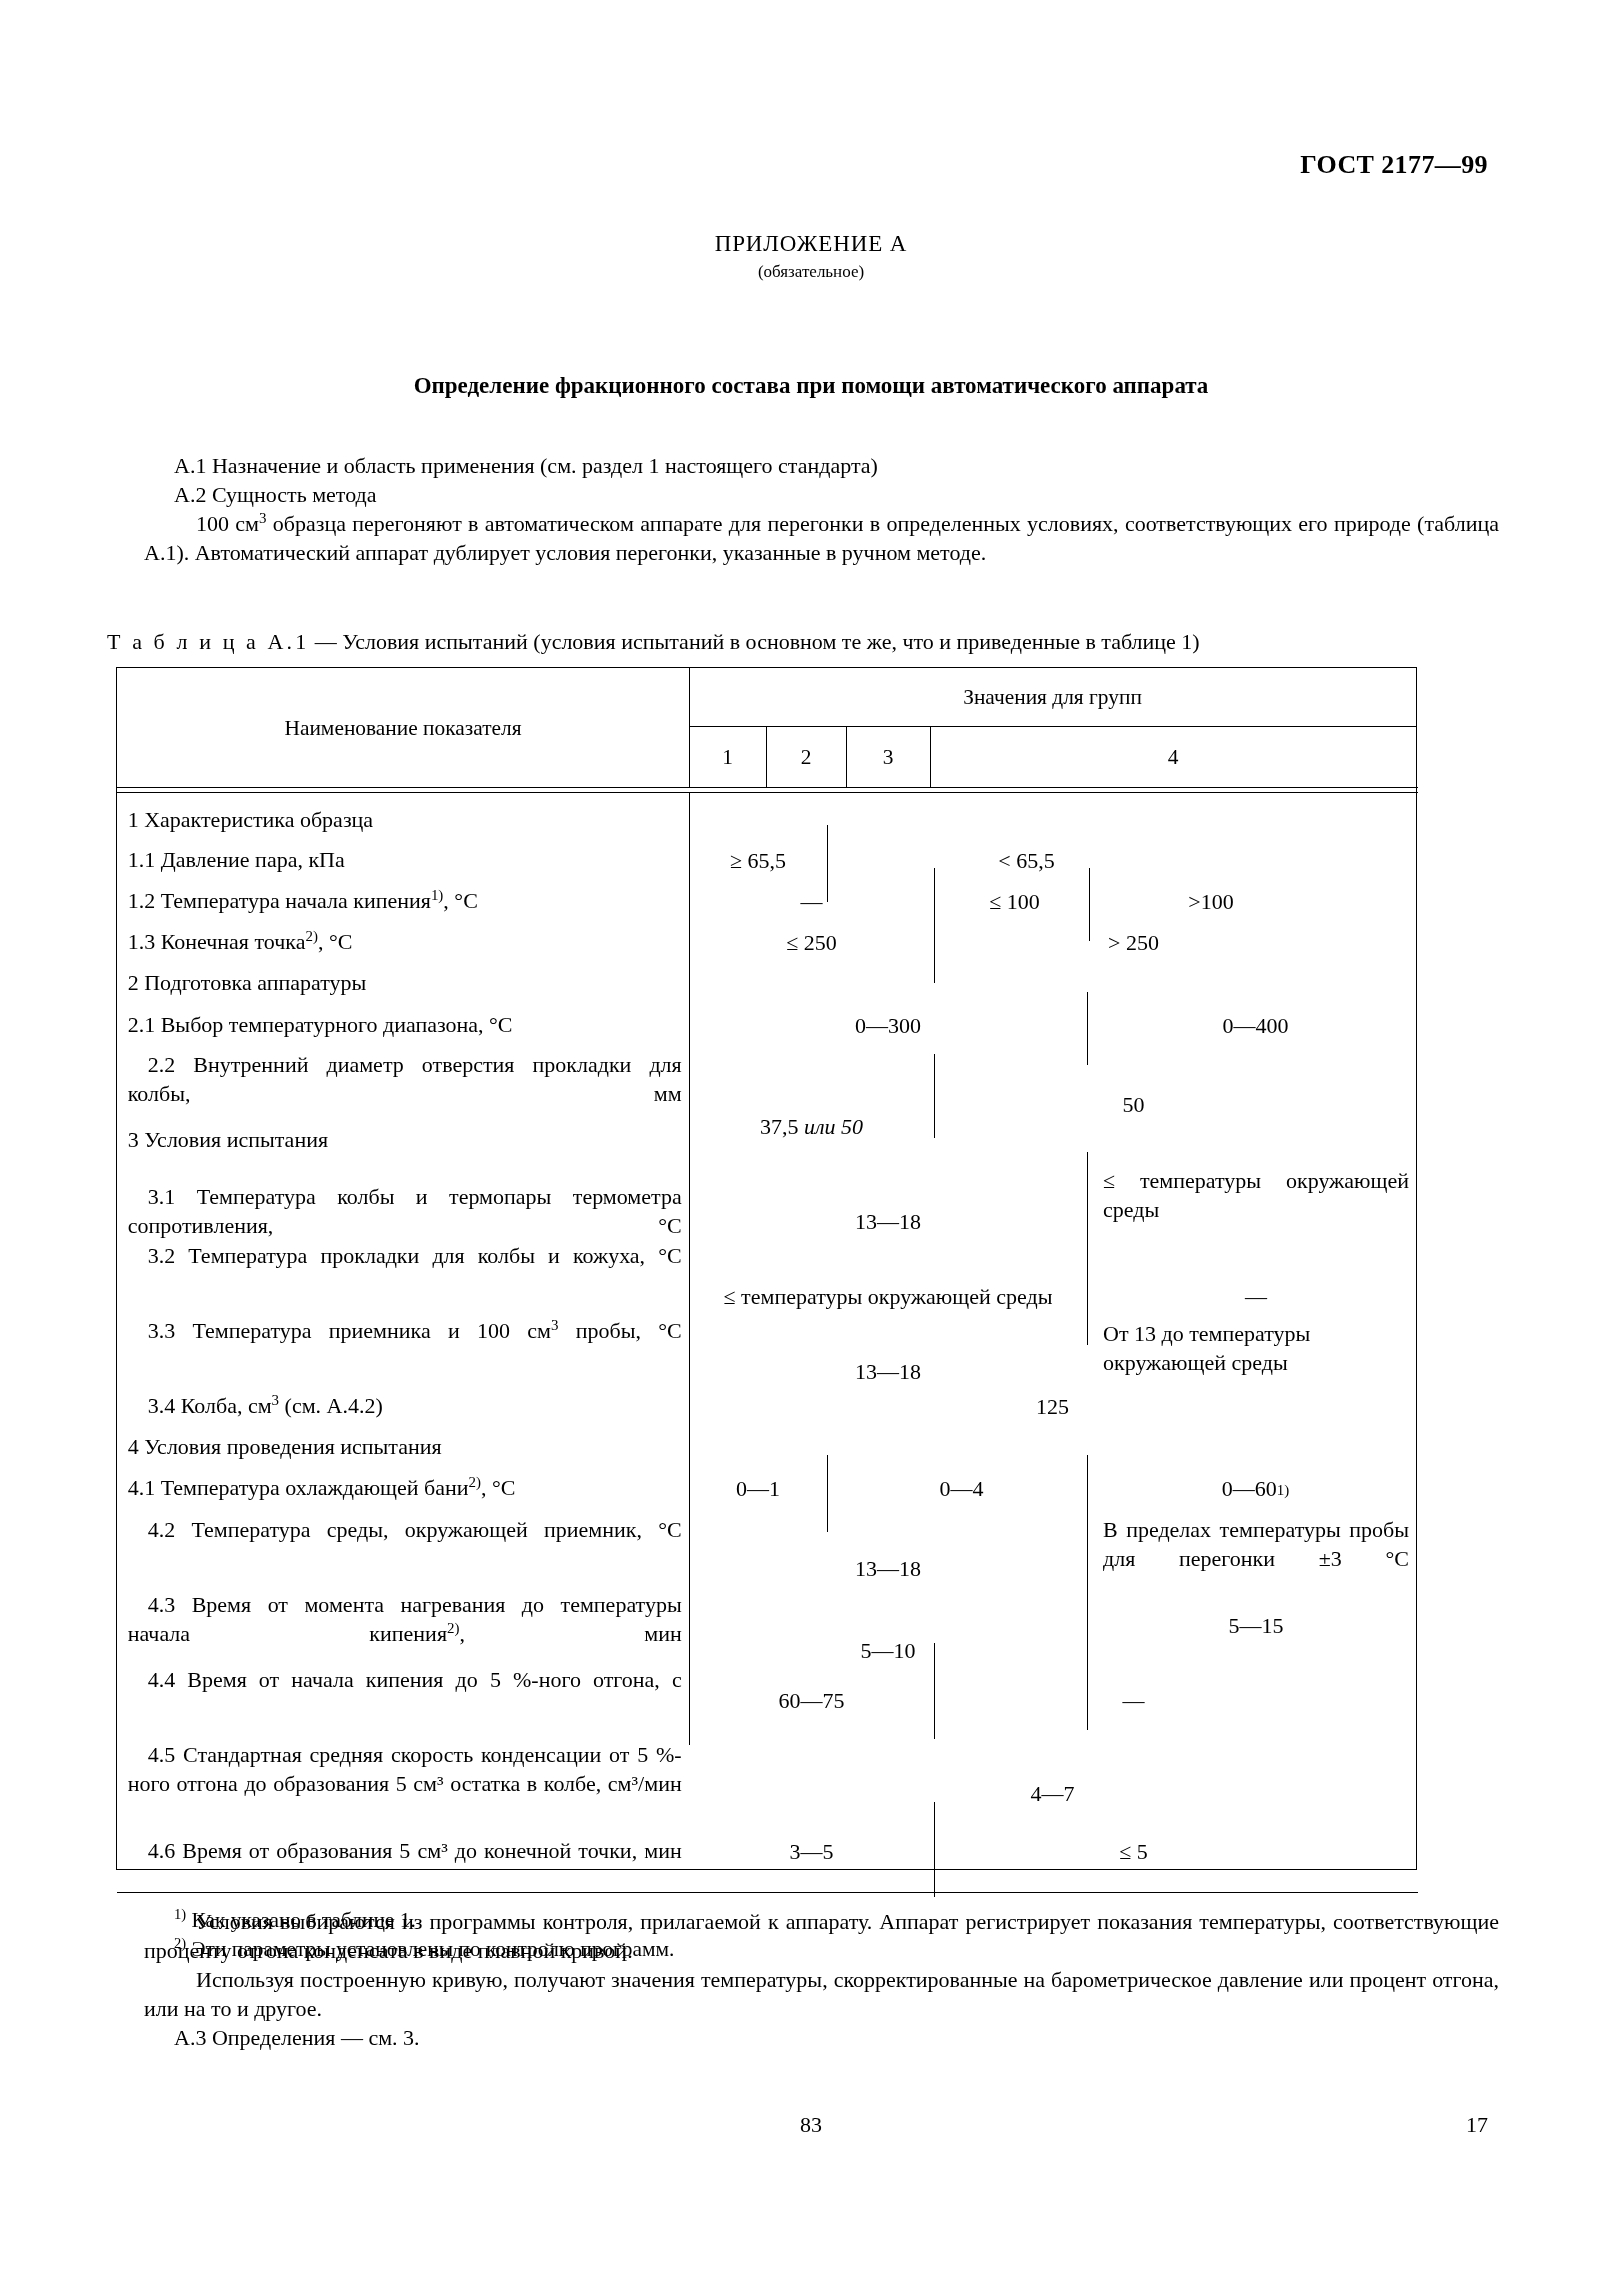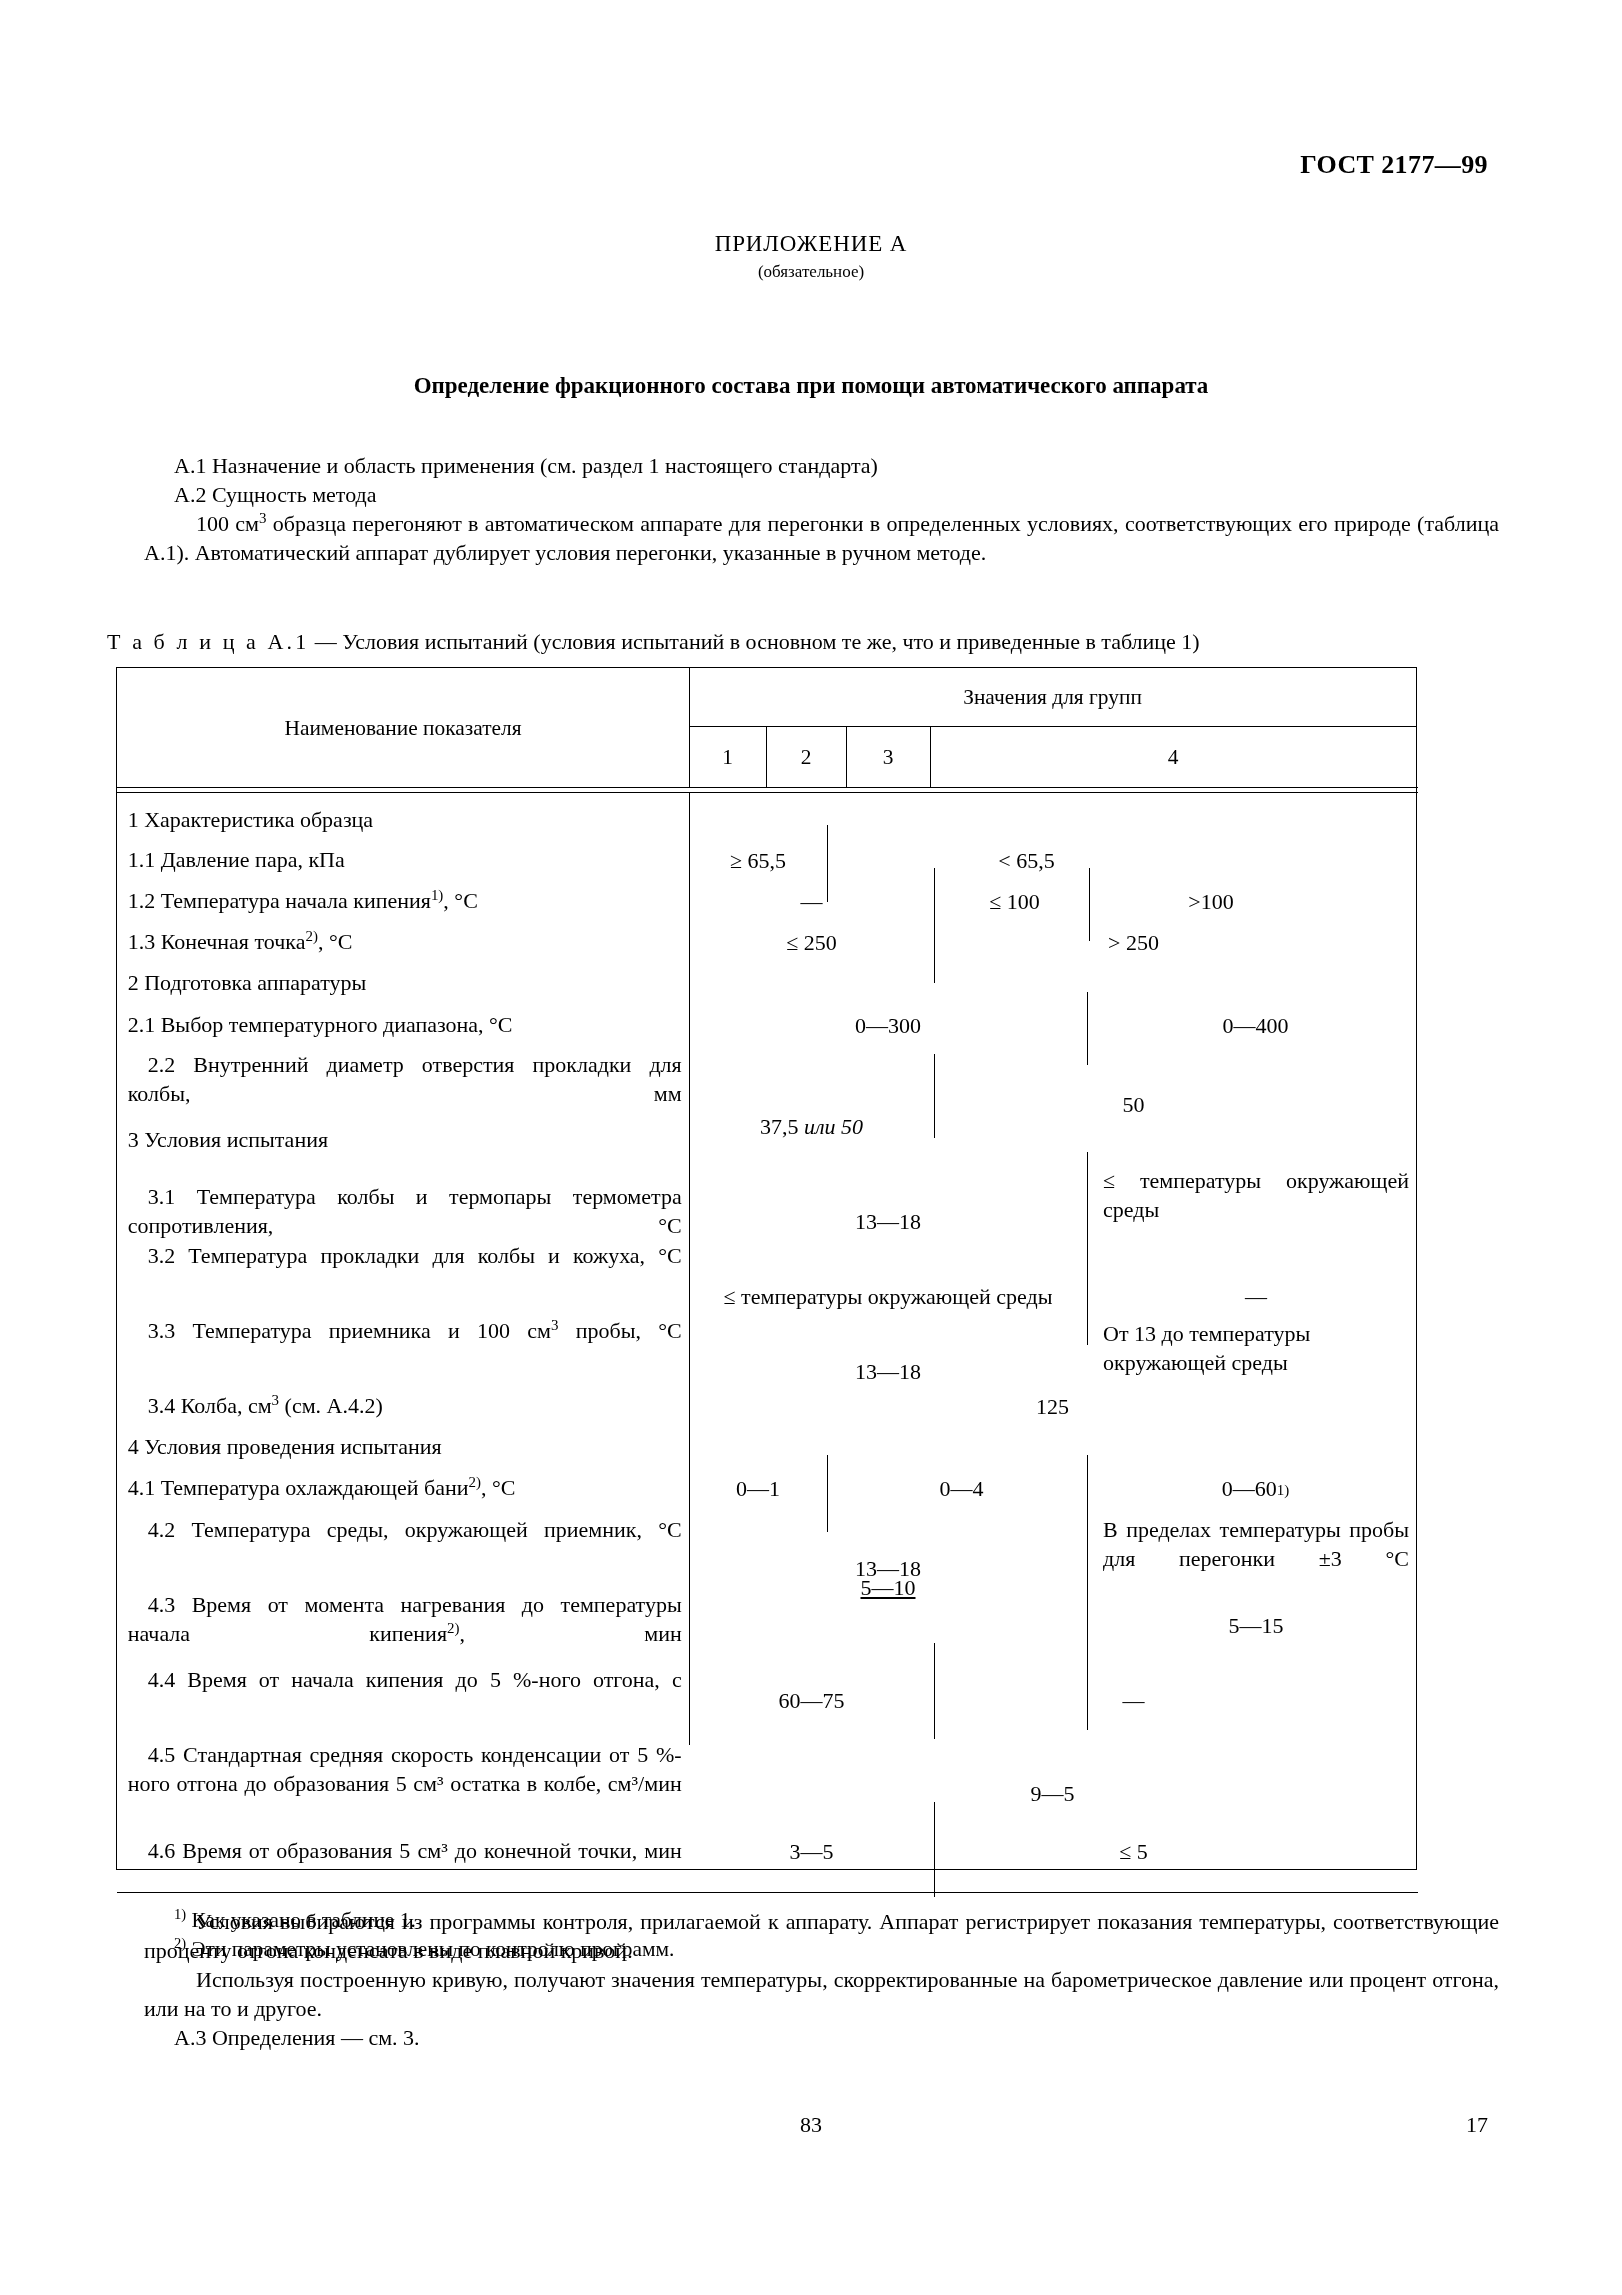--- a/index.html
+++ b/index.html
@@ -216,28 +216,28 @@
         <span>0—60</span>
         <sup>1)</sup>
       </div>
     <div class="vthin" style="left:710px;top:787px;height:77px;"></div>
     <div class="vthin" style="left:970px;top:787px;height:77px;"></div>
 
     <div class="val" style="left:572px;top:886px;width:398px;height:31px;">13—18</div>
     <div class="val j left" style="left:986px;top:848px;width:306px;">В пределах температуры пробы для перегонки ±3 °С</div>
     <div class="vthin" style="left:970px;top:863px;height:199px;"></div>
 
-    <div class="val" style="left:572px;top:905px;width:398px;height:31px;text-decoration:underline;">5—10</div>
+    <div class="val" style="left:572px;top:968px;width:398px;height:31px;">5—10</div>
     <div class="val" style="left:986px;top:943px;width:306px;height:31px;">5—15</div>
 
     <div class="val" style="left:572px;top:1018px;width:245px;height:31px;">60—75</div>
     <div class="val" style="left:825px;top:1018px;width:383px;height:31px;">—</div>
     <div class="vthin" style="left:817px;top:975px;height:96px;"></div>
 
-    <div class="val" style="left:572px;top:1111px;width:727px;height:31px;">9—5</div>
+    <div class="val" style="left:572px;top:1111px;width:727px;height:31px;">4—7</div>
 
     <div class="val" style="left:572px;top:1169px;width:245px;height:31px;">3—5</div>
     <div class="val" style="left:825px;top:1169px;width:383px;height:31px;">≤ 5</div>
     <div class="vthin" style="left:817px;top:1134px;height:95px;"></div>
 
     <div class="hline" style="top:1077px;left:0;width:0;"></div>
     <div class="hline" style="top:1224px;"></div>
 
     <div class="notes" style="top:1238px;">
       <div><sup>1)</sup> <span>Как указано в таблице 1.</span></div>

